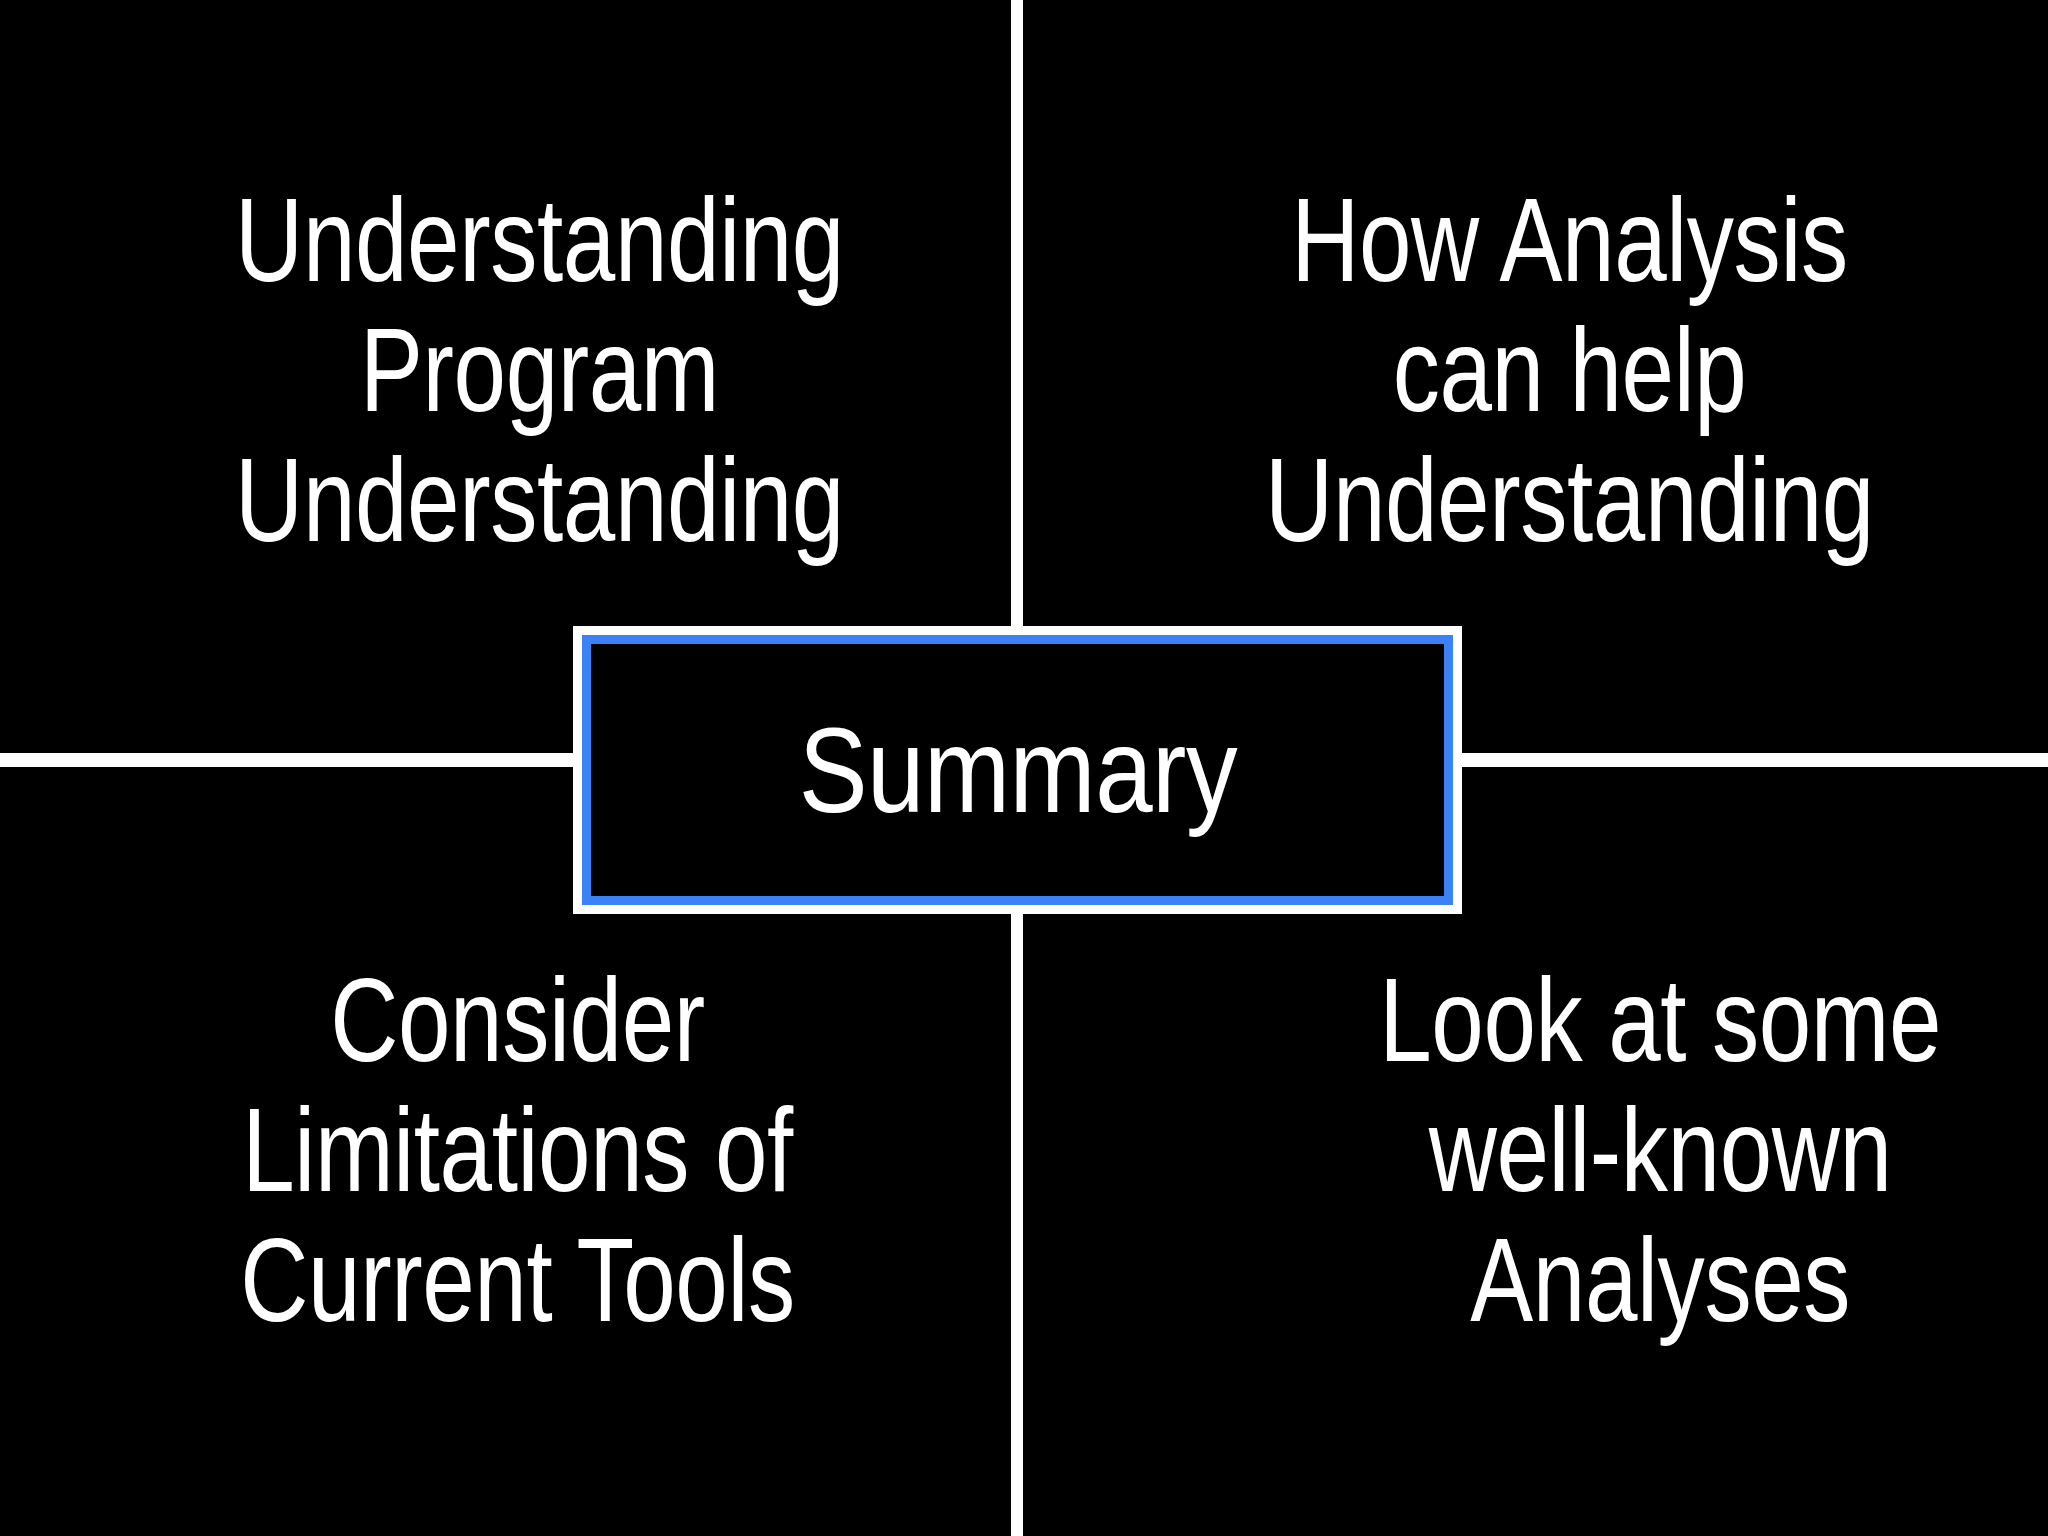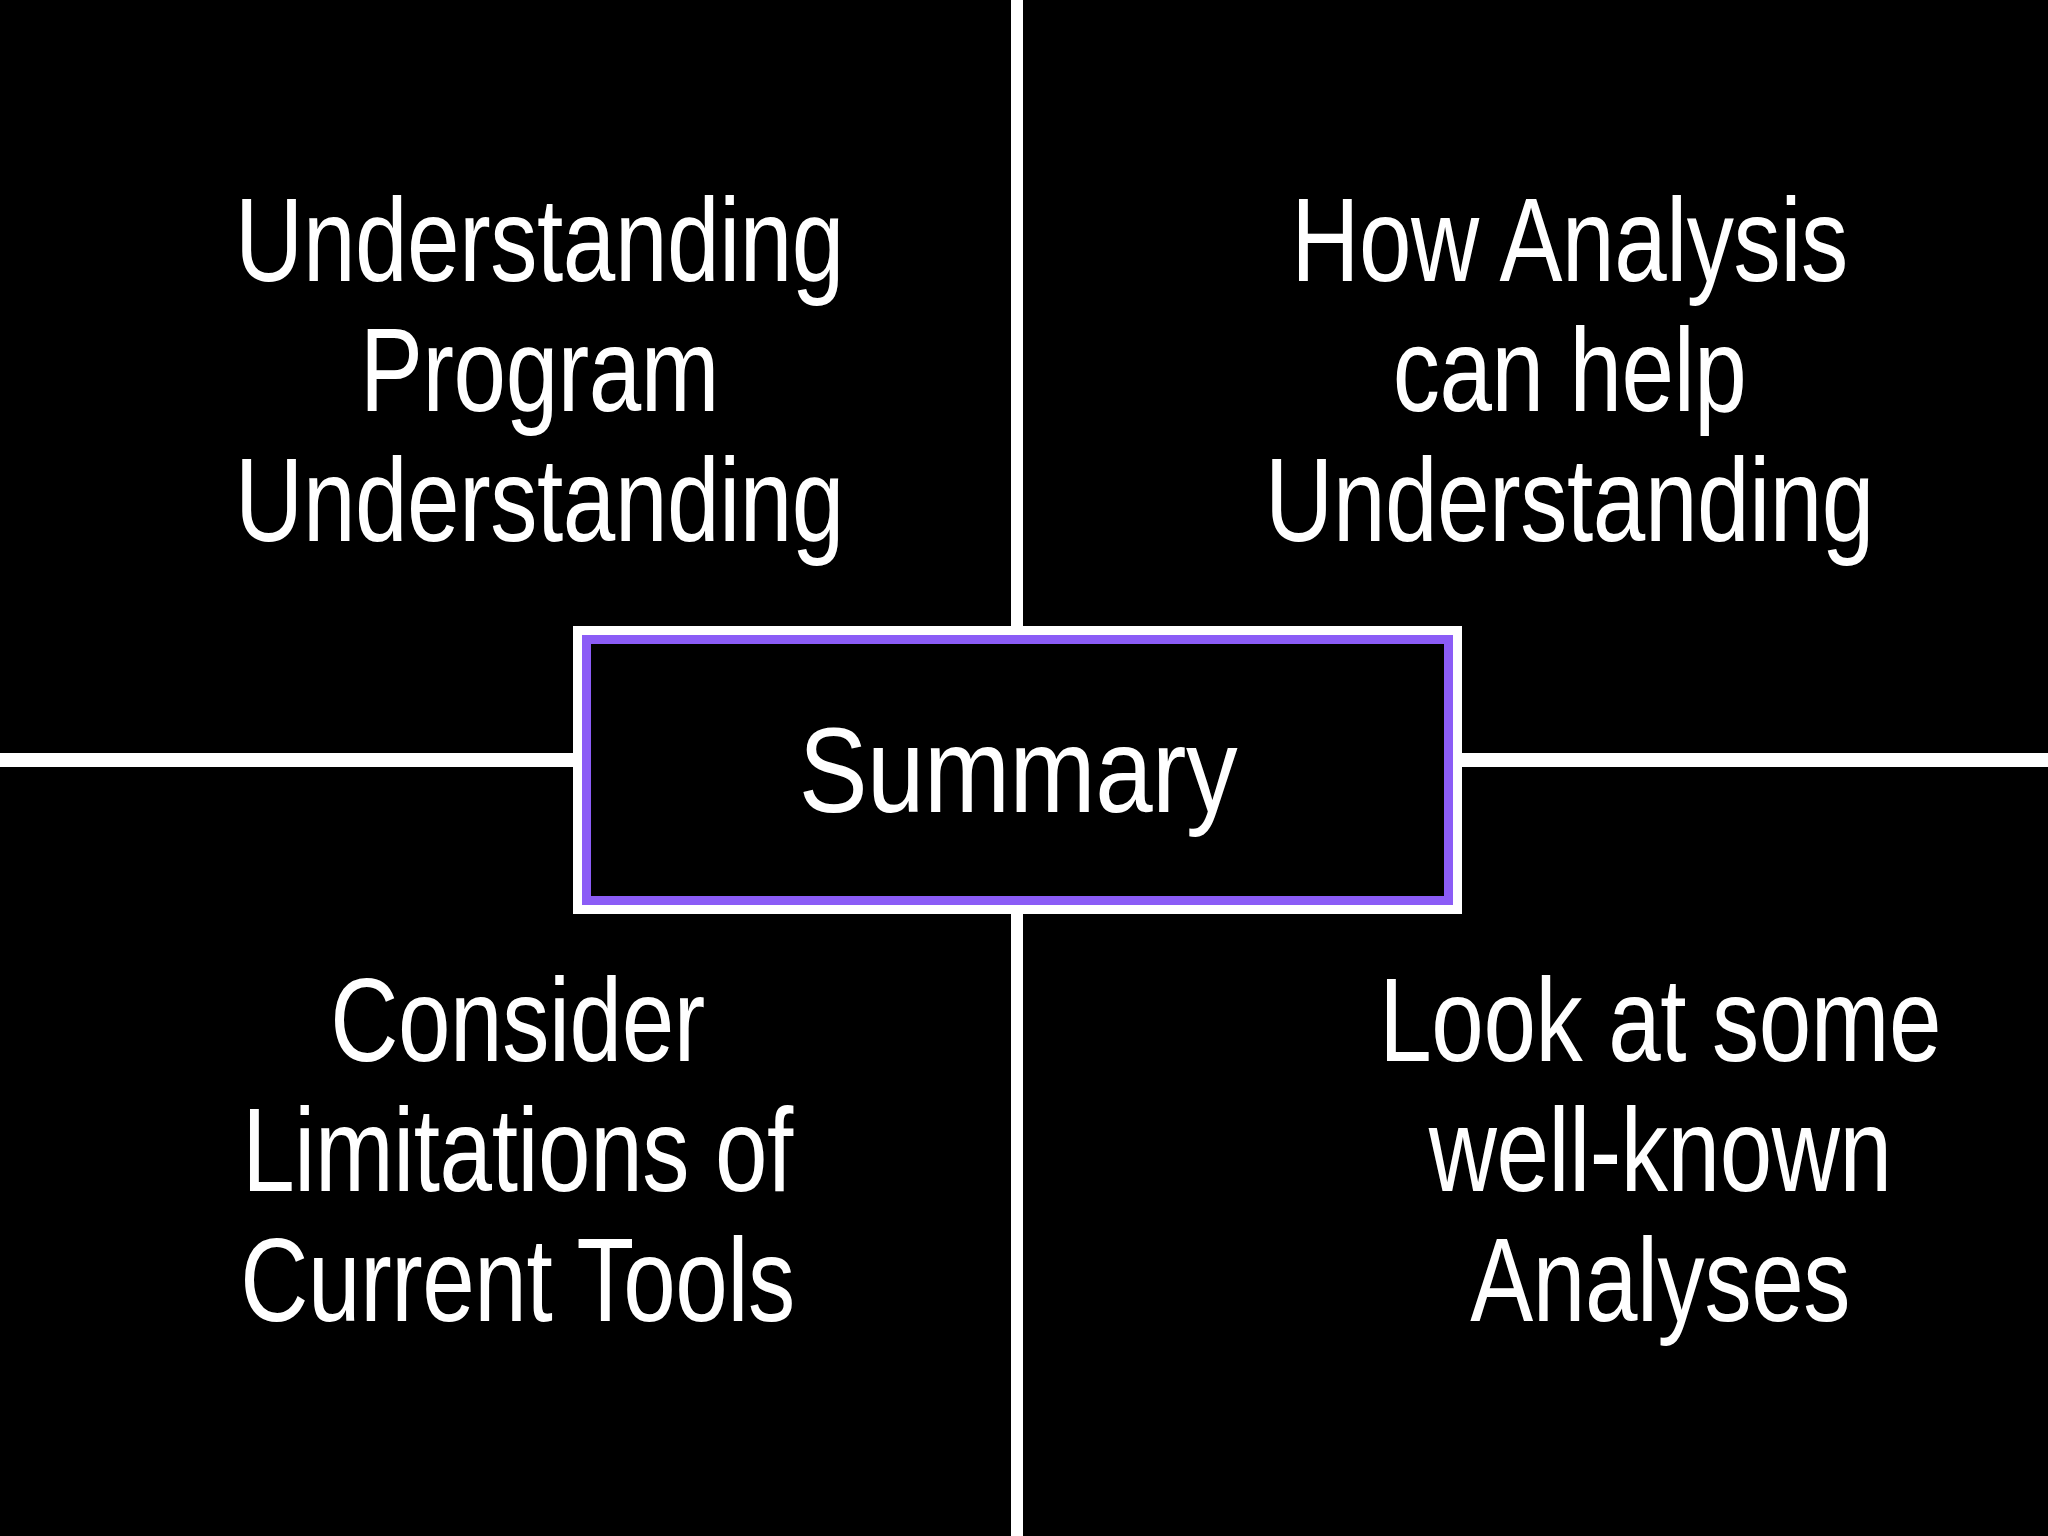--- a/index.html
+++ b/index.html
@@ -99,21 +99,21 @@
   }
 
   
   .center-box {
     position: absolute;
     left: 573px;
     top: 626px;
     width: 889px;
     height: 288px;
     box-sizing: border-box;
-    background: #8b5cf6;
+    background: #3b82f6;
     border: 9px solid #FFFFFF;
     z-index: 5;
     display: flex;
     align-items: center;
     justify-content: center;
     padding: 8px;
   }
   .center-box .inner-frame {
     position: absolute;
     left: 9px;

